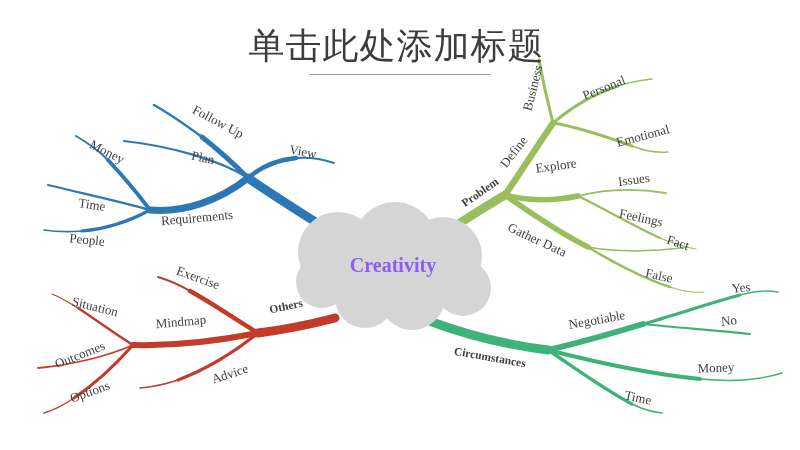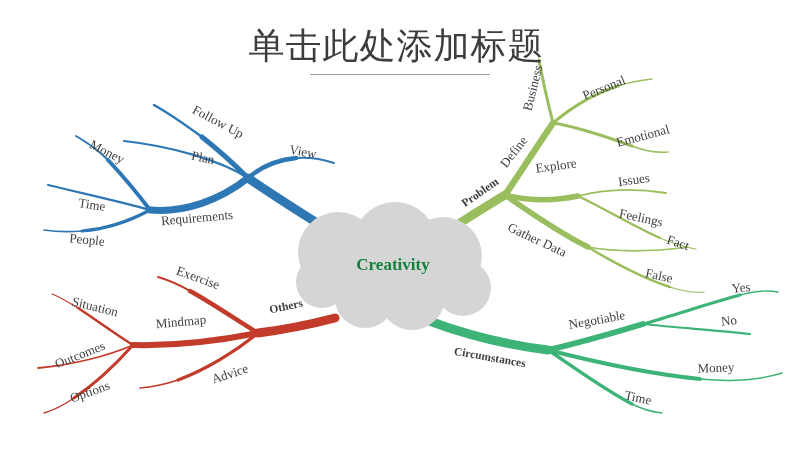--- a/index.html
+++ b/index.html
@@ -5,21 +5,21 @@
   html,body{margin:0;padding:0;background:#fff;}
   #stage{position:relative;width:793px;height:450px;background:#fff;overflow:hidden;
          font-family:Liberation Serif, serif;}
   .map{position:absolute;left:0;top:0;width:800px;height:450px;}
 
   .title{position:absolute;left:0;right:0;top:22px;text-align:center;
          font-size:36px;color:#3d3d3d;letter-spacing:1px;cursor:text;}
   .title-underline{position:absolute;left:310px;top:74px;width:180px;height:1px;background:#9a9a9a;}
 
   .center-label{position:absolute;left:393px;top:265px;transform:translate(-50%,-50%);
-                font-size:17px;font-weight:bold;color:#15803d;}
+                font-size:20px;font-weight:bold;color:#8b5cf6;}
 
   .lbl{position:absolute;white-space:nowrap;color:#3f3f3f;font-size:13px;
        transform:translate(-50%,-50%) rotate(var(--r,0deg));}
   .lbl.bold{font-weight:bold;font-size:11.5px;}
 
   
   .p-fu{left:218px;top:122px;--r:28deg;}
   .p-plan{left:203px;top:158px;--r:12deg;}
   .p-view{left:303px;top:152px;--r:10deg;}
   .p-bmoney{left:107px;top:152px;--r:27deg;}

